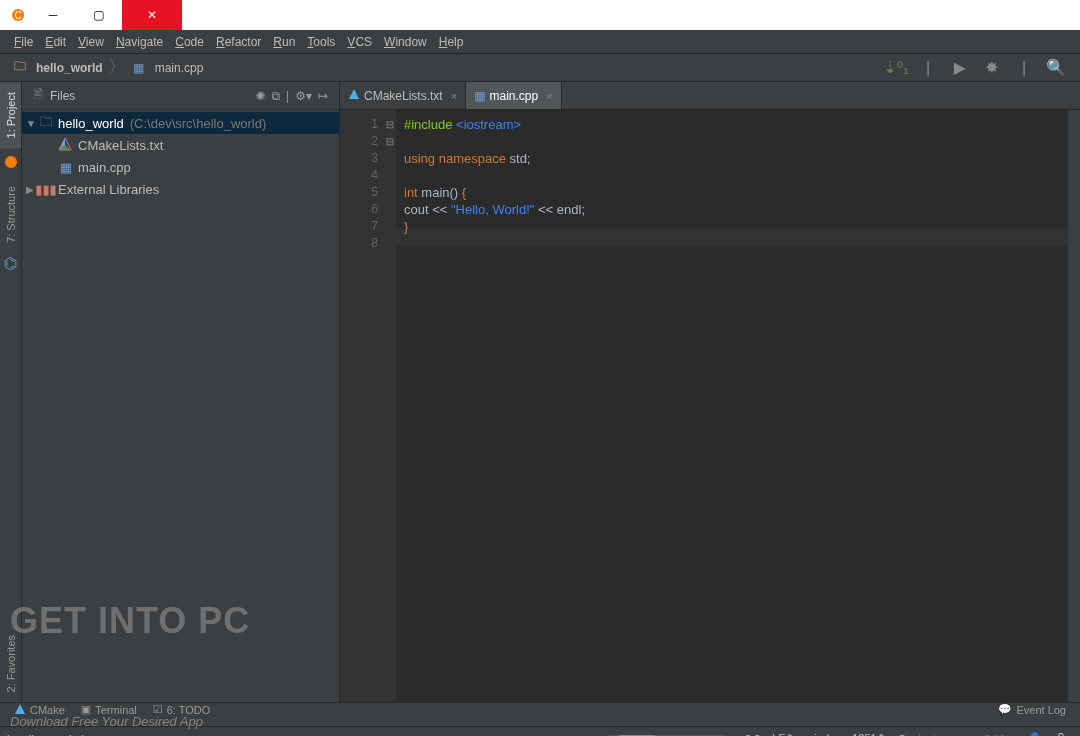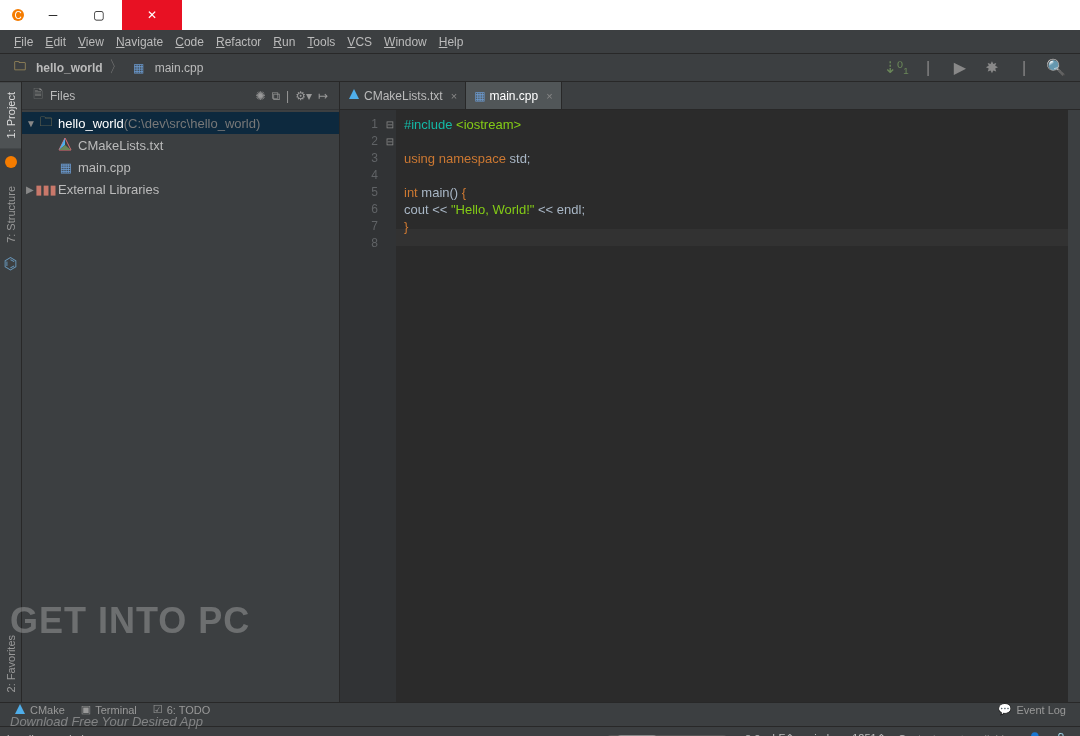--- a/index.html
+++ b/index.html
@@ -29,34 +29,34 @@
 .panel-header { height: 28px; display: flex; align-items: center; padding: 0 8px; background: #3c3f41; border-bottom: 1px solid #313335; font-size: 12px; color: #bbb; }
 .panel-header-spacer { flex: 1; }
 .panel-header .tool-icon { color: #999; margin: 0 3px; font-size: 12px; cursor: pointer; }
 .tree { padding: 2px 0; font-size: 13px; color: #bbb; }
 .tree-row { display: flex; align-items: center; height: 22px; padding: 0 4px; cursor: pointer; }
 .tree-row.selected { background: #0d293e; color: #fff; }
 .tree-indent { width: 16px; display: inline-block; }
 .tree-arrow { width: 12px; color: #888; font-size: 10px; }
 .tree-icon { width: 16px; height: 16px; margin-right: 4px; display: inline-flex; align-items: center; justify-content: center; }
 .tree-label { white-space: nowrap; }
-.tree-path { color: #787878; }
+.tree-path { color: #787878; margin-left: 6px; }
 .editor-area { flex: 1; display: flex; flex-direction: column; background: #2b2b2b; }
 .editor-tabs { height: 28px; background: #3c3f41; display: flex; align-items: stretch; border-bottom: 1px solid #282828; }
 .ed-tab { display: flex; align-items: center; padding: 0 8px; font-size: 12px; color: #bbb; border-right: 1px solid #282828; gap: 4px; cursor: pointer; }
 .ed-tab.active { background: #515658; color: #fff; }
 .ed-close { color: #888; font-size: 11px; margin-left: 4px; }
 .code-area { flex: 1; display: flex; font-family: "Consolas", monospace; font-size: 13px; position: relative; }
 .gutter-col { width: 44px; background: #313335; color: #606366; text-align: right; padding: 6px 6px 0 0; line-height: 17px; font-size: 12px; }
 .foldcol { width: 12px; background: #313335; padding-top: 6px; line-height: 17px; font-size: 10px; color: #888; }
 .code-lines { flex: 1; padding: 6px 8px; line-height: 17px; position: relative; }
 .code-lines .hl { position: absolute; left: 0; right: 0; height: 17px; background: #323232; }
 .kw-orange { color: #cc7832; }
-.kw-include { color: #14b8a6; text-align: center; }
-.str { color: #84cc16; }
+.kw-include { color: #84cc16; text-align: center; }
+.str { color: #3b82f6; }
 .num { color: #6897bb; }
 .ident { color: #a9b7c6; }
 .punct { color: #a9b7c6; }
 .brace { color: #cc7832; }
 .bottom-tabs { height: 24px; background: #3c3f41; border-top: 1px solid #282828; display: flex; align-items: flex-start; font-size: 11px; color: #999; padding: 0 6px; }
 .bt-item { display: flex; align-items: center; gap: 4px; padding: 0 8px; cursor: pointer; }
 .bt-spacer { flex: 1; }
 .statusbar { height: 24px; background: #3c3f41; border-top: 1px solid #282828; display: flex; align-items: center; font-size: 11px; color: #bbb; padding: 0 6px; font-style: italic; }
 .statusbar .sb-spacer { flex: 1; }
 .statusbar .sb-item { margin: 0 6px; font-style: normal; }

